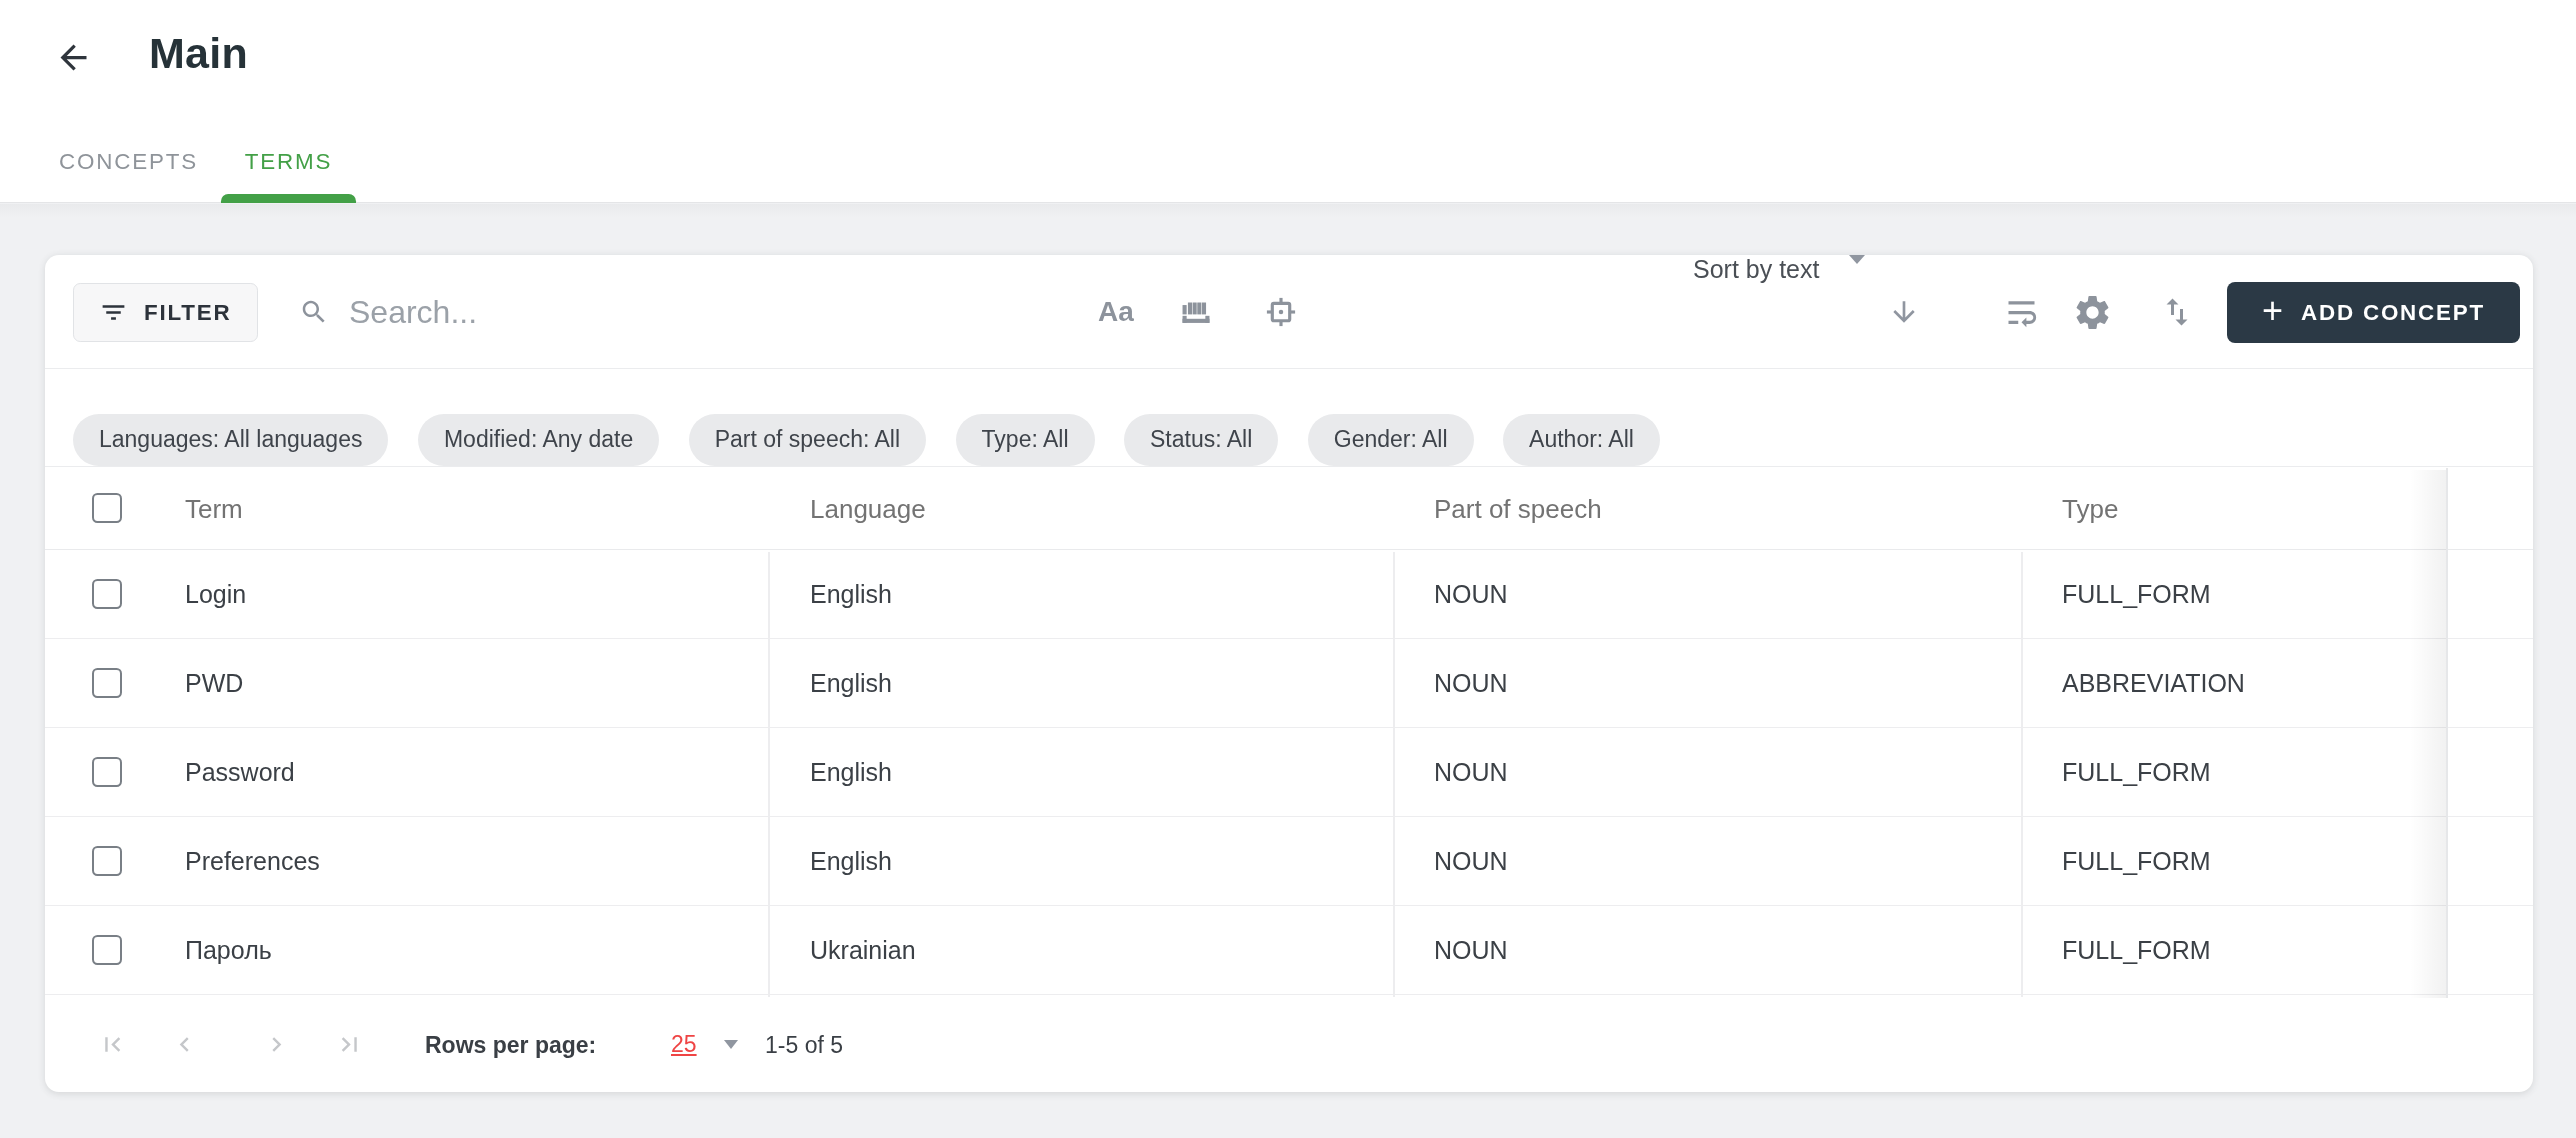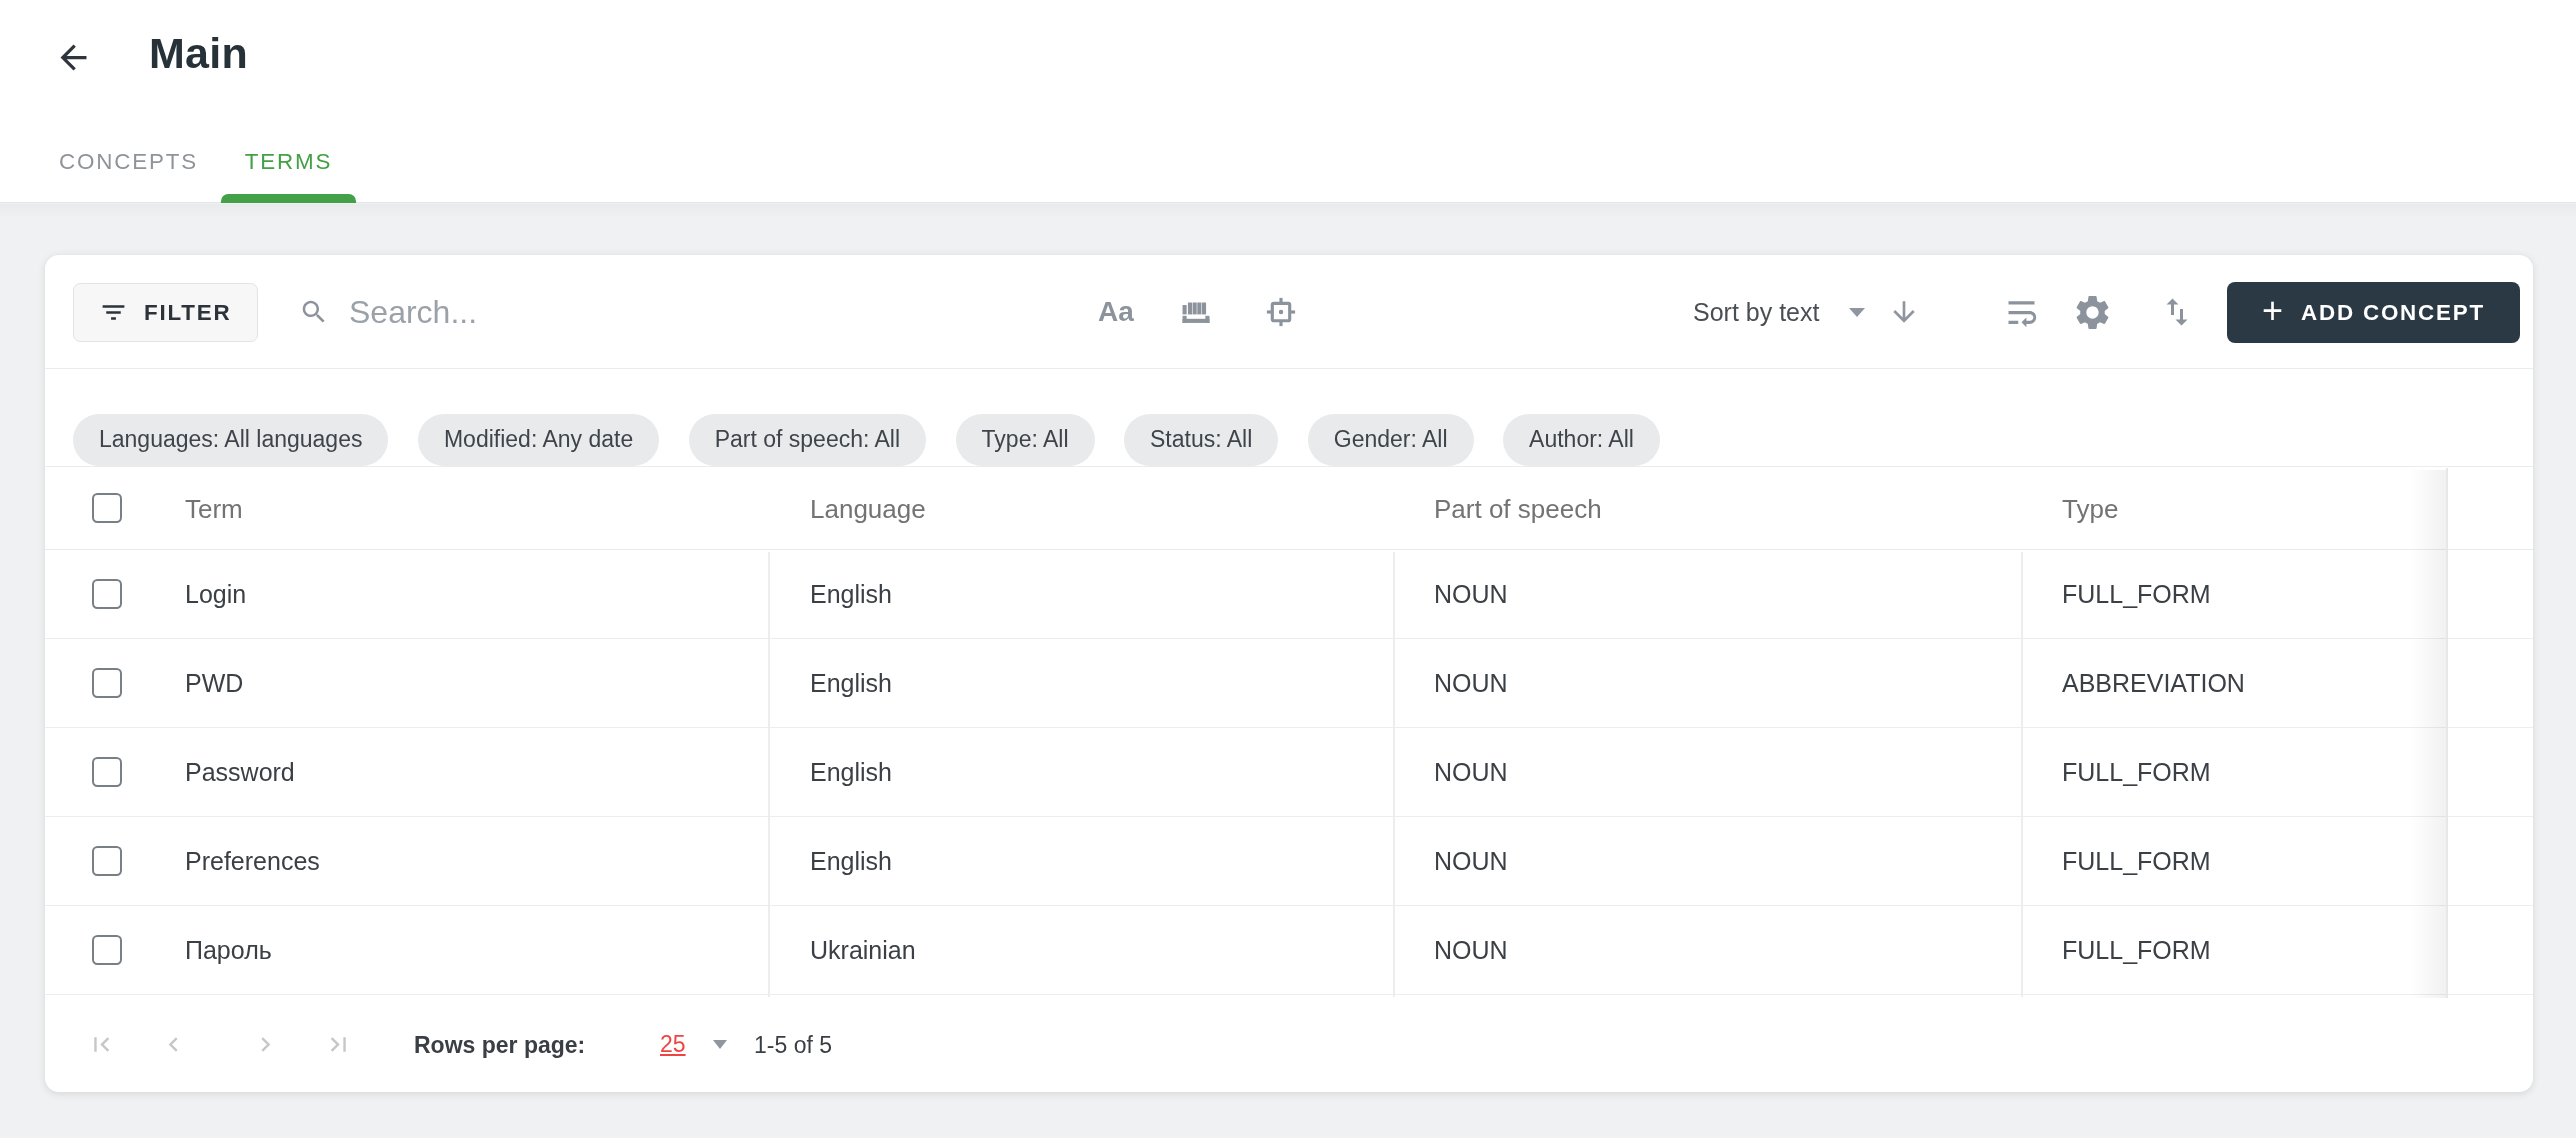--- a/index.html
+++ b/index.html
@@ -128,21 +128,21 @@
     cursor: pointer;
   }
   .match-case { left: 1053px; font-size: 28px; font-weight: 600; color: #8d939c; }
   .whole-word { left: 1134px; }
   .exact-match { left: 1218px; }
   .tool-toggle svg { fill: #8d939c; stroke: #8d939c; }
 
   .sort-select {
     position: absolute;
     left: 1648px; top: 0; height: 114px;
-    display: flex; align-items: center; gap: 30px;
+    display: flex; gap: 30px;
     cursor: pointer;
   }
   .sort-select .label { font-size: 25px; color: #4a4f55; }
   .caret {
     width: 0; height: 0;
     border-left: 8px solid transparent;
     border-right: 8px solid transparent;
     border-top: 9.8px solid #9096a0;
   }
   .icon-btn {
@@ -259,21 +259,21 @@
   .pinned-divider {
     position: absolute;
     left: 2401px; top: 213px;
     width: 1.8px; height: 530px;
     background: #e6e7e9;
   }
 
   
   .pagination {
     position: absolute;
-    left: 2px; right: 0; bottom: 0;
+    left: 13px; right: 0; bottom: 0;
     height: 95px;
   }
   .page-btn {
     position: absolute;
     top: 33px;
     width: 29px; height: 29px;
     cursor: default;
   }
   .page-btn svg { width: 29px; height: 29px; fill: #c5c7ca; }
   .pg-first { left: 40px; }

